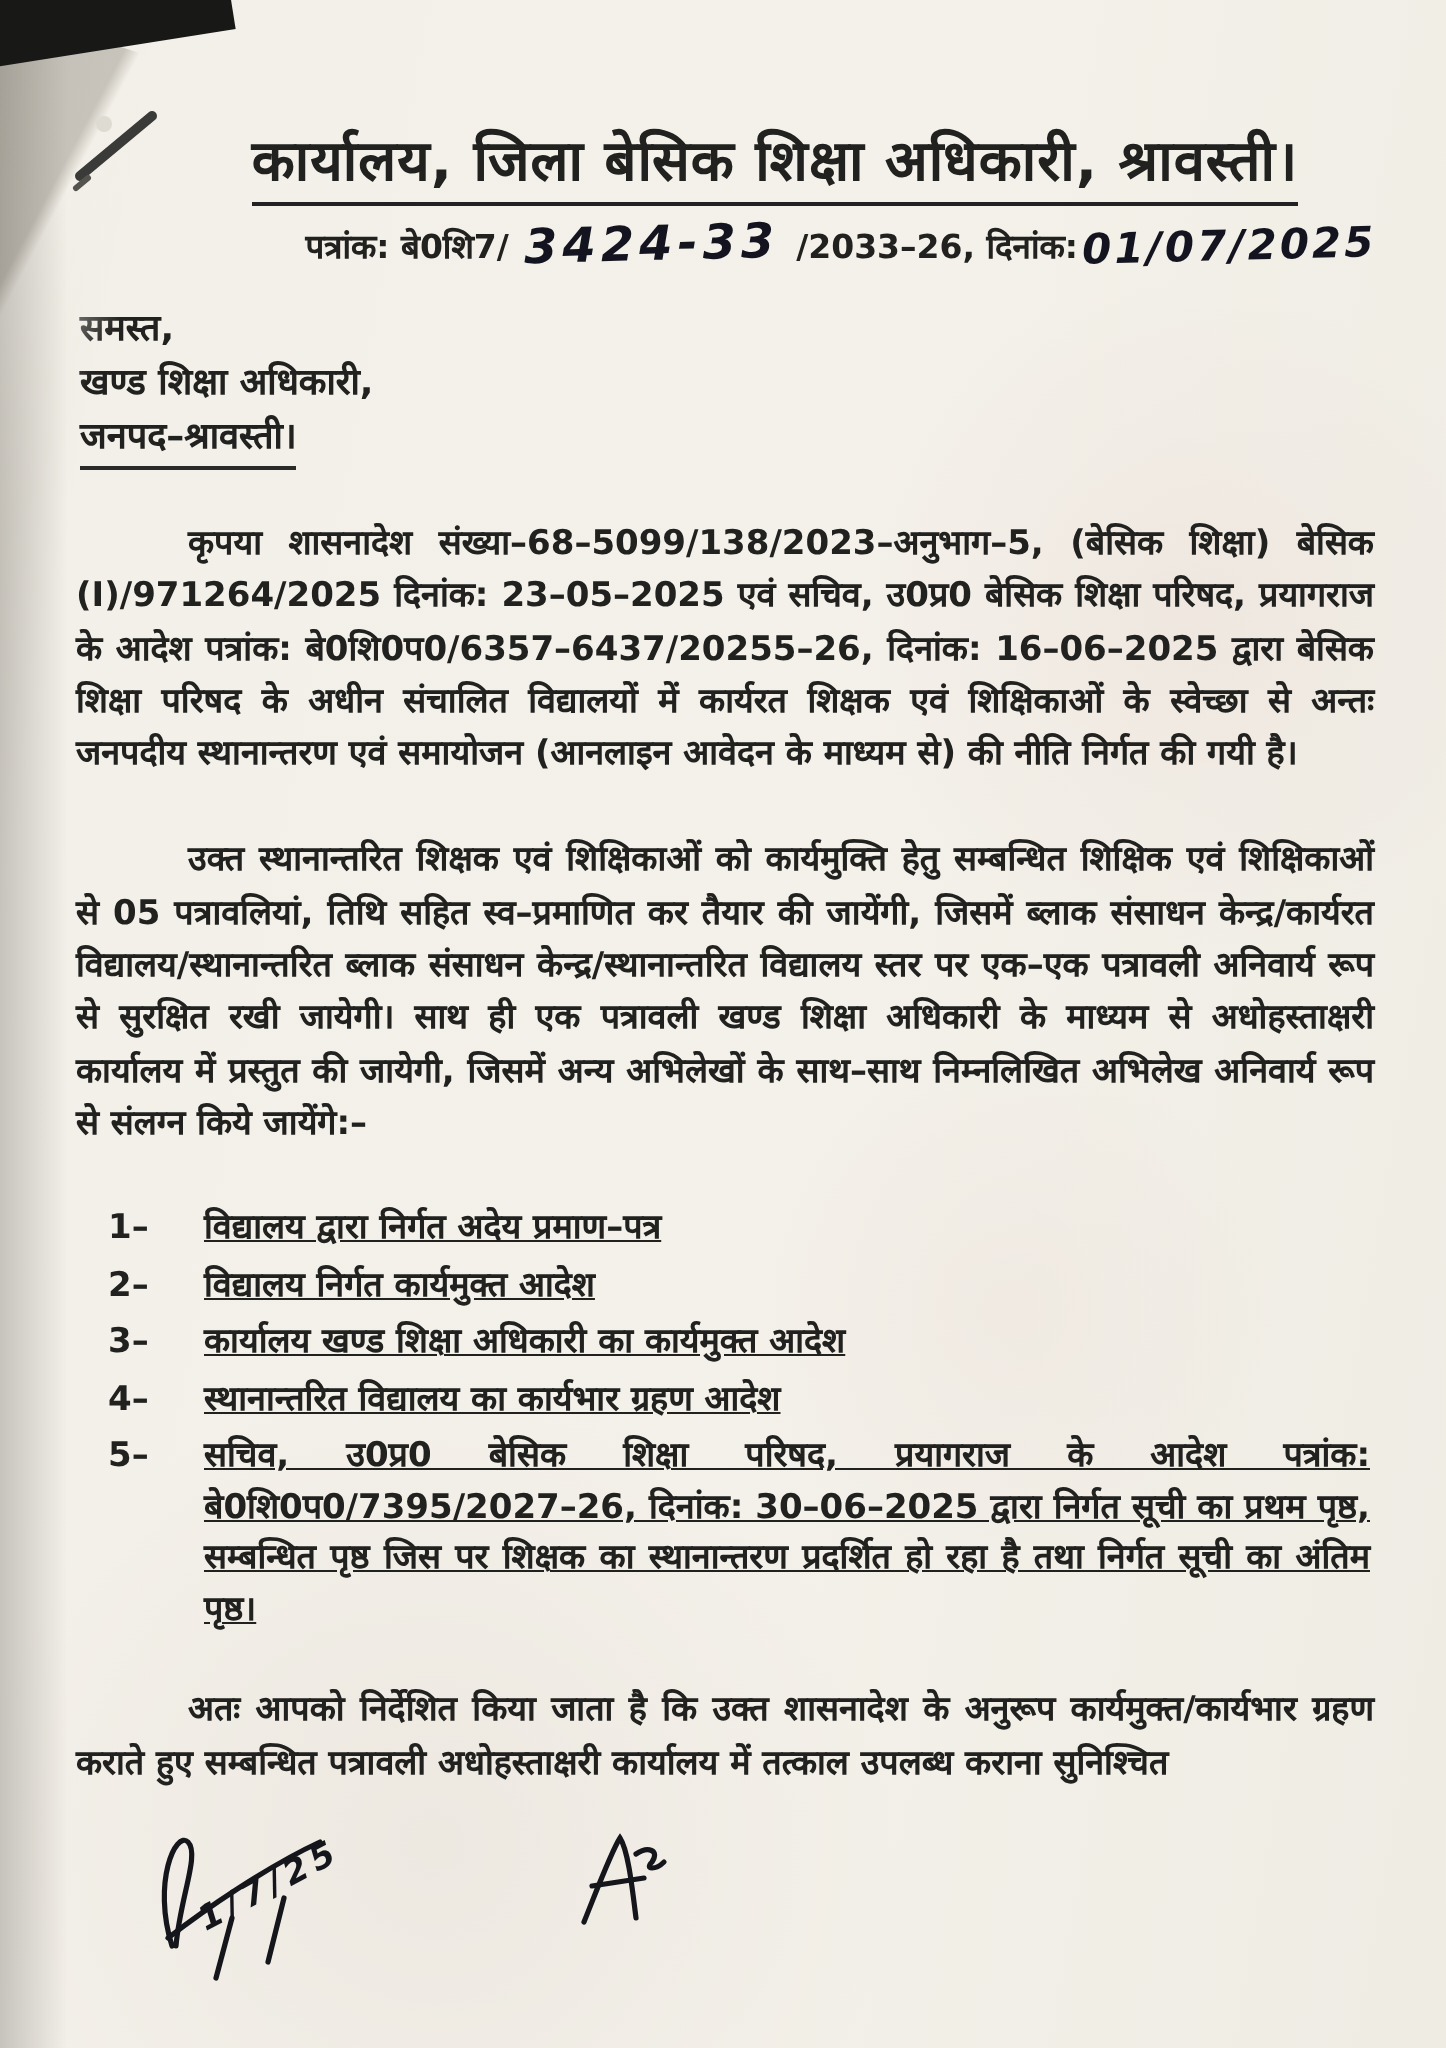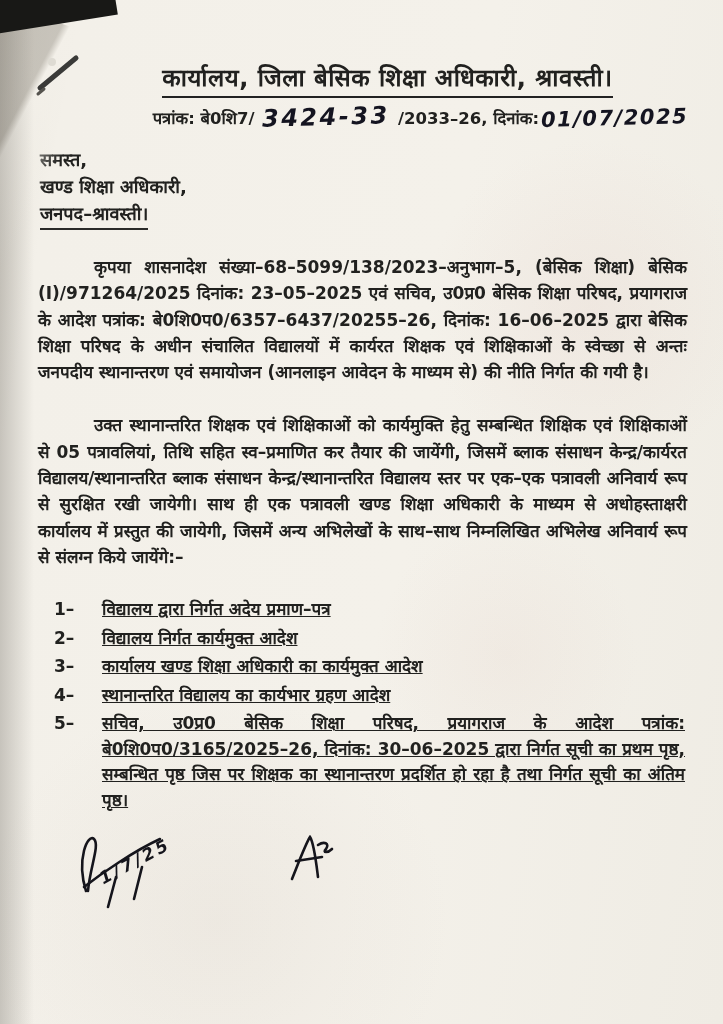--- a/index.html
+++ b/index.html
@@ -34,21 +34,21 @@
     transform:rotate(-9deg);
     transform-origin:left top;
     pointer-events:none;
   }
   .staple{position:absolute;left:30px;top:44px;}
   
   .header{margin-top:60px;text-align:center;}
   .office-title{
     display:inline-block;
     margin:0 0 0 52px;
-    font-size:24px;font-weight:bold;
+    font-size:28px;font-weight:bold;
     border-bottom:2.5px solid #222;
     padding-bottom:3px;
     letter-spacing:0.5px;
   }
   .ref-line{
     margin:4px 0 0 120px;
     font-size:16.5px;font-weight:600;
     white-space:nowrap;
   }
   .hand{
@@ -137,24 +137,25 @@
       <li>
         <span class="num">3–</span>
         <span class="item-text">कार्यालय खण्ड शिक्षा अधिकारी का कार्यमुक्त आदेश</span>
       </li>
       <li>
         <span class="num">4–</span>
         <span class="item-text">स्थानान्तरित विद्यालय का कार्यभार ग्रहण आदेश</span>
       </li>
       <li>
         <span class="num">5–</span>
-        <span class="item-text">सचिव, उ0प्र0 बेसिक शिक्षा परिषद, प्रयागराज के आदेश पत्रांक: बे0शि0प0/3165/2025–26, दिनांक: 30–06–2025 द्वारा निर्गत सूची का प्रथम पृष्ठ, सम्बन्धित पृष्ठ जिस पर शिक्षक का स्थानान्तरण प्रदर्शित हो रहा है तथा निर्गत सूची का अंतिम पृष्ठ।</span>
+        <span class="item-text">सचिव, उ0प्र0 बेसिक शिक्षा परिषद, प्रयागराज के आदेश पत्रांक: बे0शि0प0/7395/2027–26, दिनांक: 30–06–2025 द्वारा निर्गत सूची का प्रथम पृष्ठ, सम्बन्धित पृष्ठ जिस पर शिक्षक का स्थानान्तरण प्रदर्शित हो रहा है तथा निर्गत सूची का अंतिम पृष्ठ।</span>
       </li>
     </ol>
 
+    <p class="para closing">अतः आपको निर्देशित किया जाता है कि उक्त शासनादेश के अनुरूप कार्यमुक्त/कार्यभार ग्रहण कराते हुए सम्बन्धित पत्रावली अधोहस्ताक्षरी कार्यालय में तत्काल उपलब्ध कराना सुनिश्चित</p>
   </div>
 
   <div class="sig-zone">
     <svg class="sig-left" width="120" height="90" viewBox="0 0 120 90">
       <path class="ink" d="M14 62 C4 30, 16 4, 22 10 C28 16, 18 38, 16 62"></path>
       <path class="ink" d="M12 58 C30 44, 62 22, 88 10"></path>
       <path class="ink" d="M36 78 L44 48"></path>
       <path class="ink" d="M62 70 L70 38"></path>
     </svg>
     <div class="sig-date">1/7/25</div>

